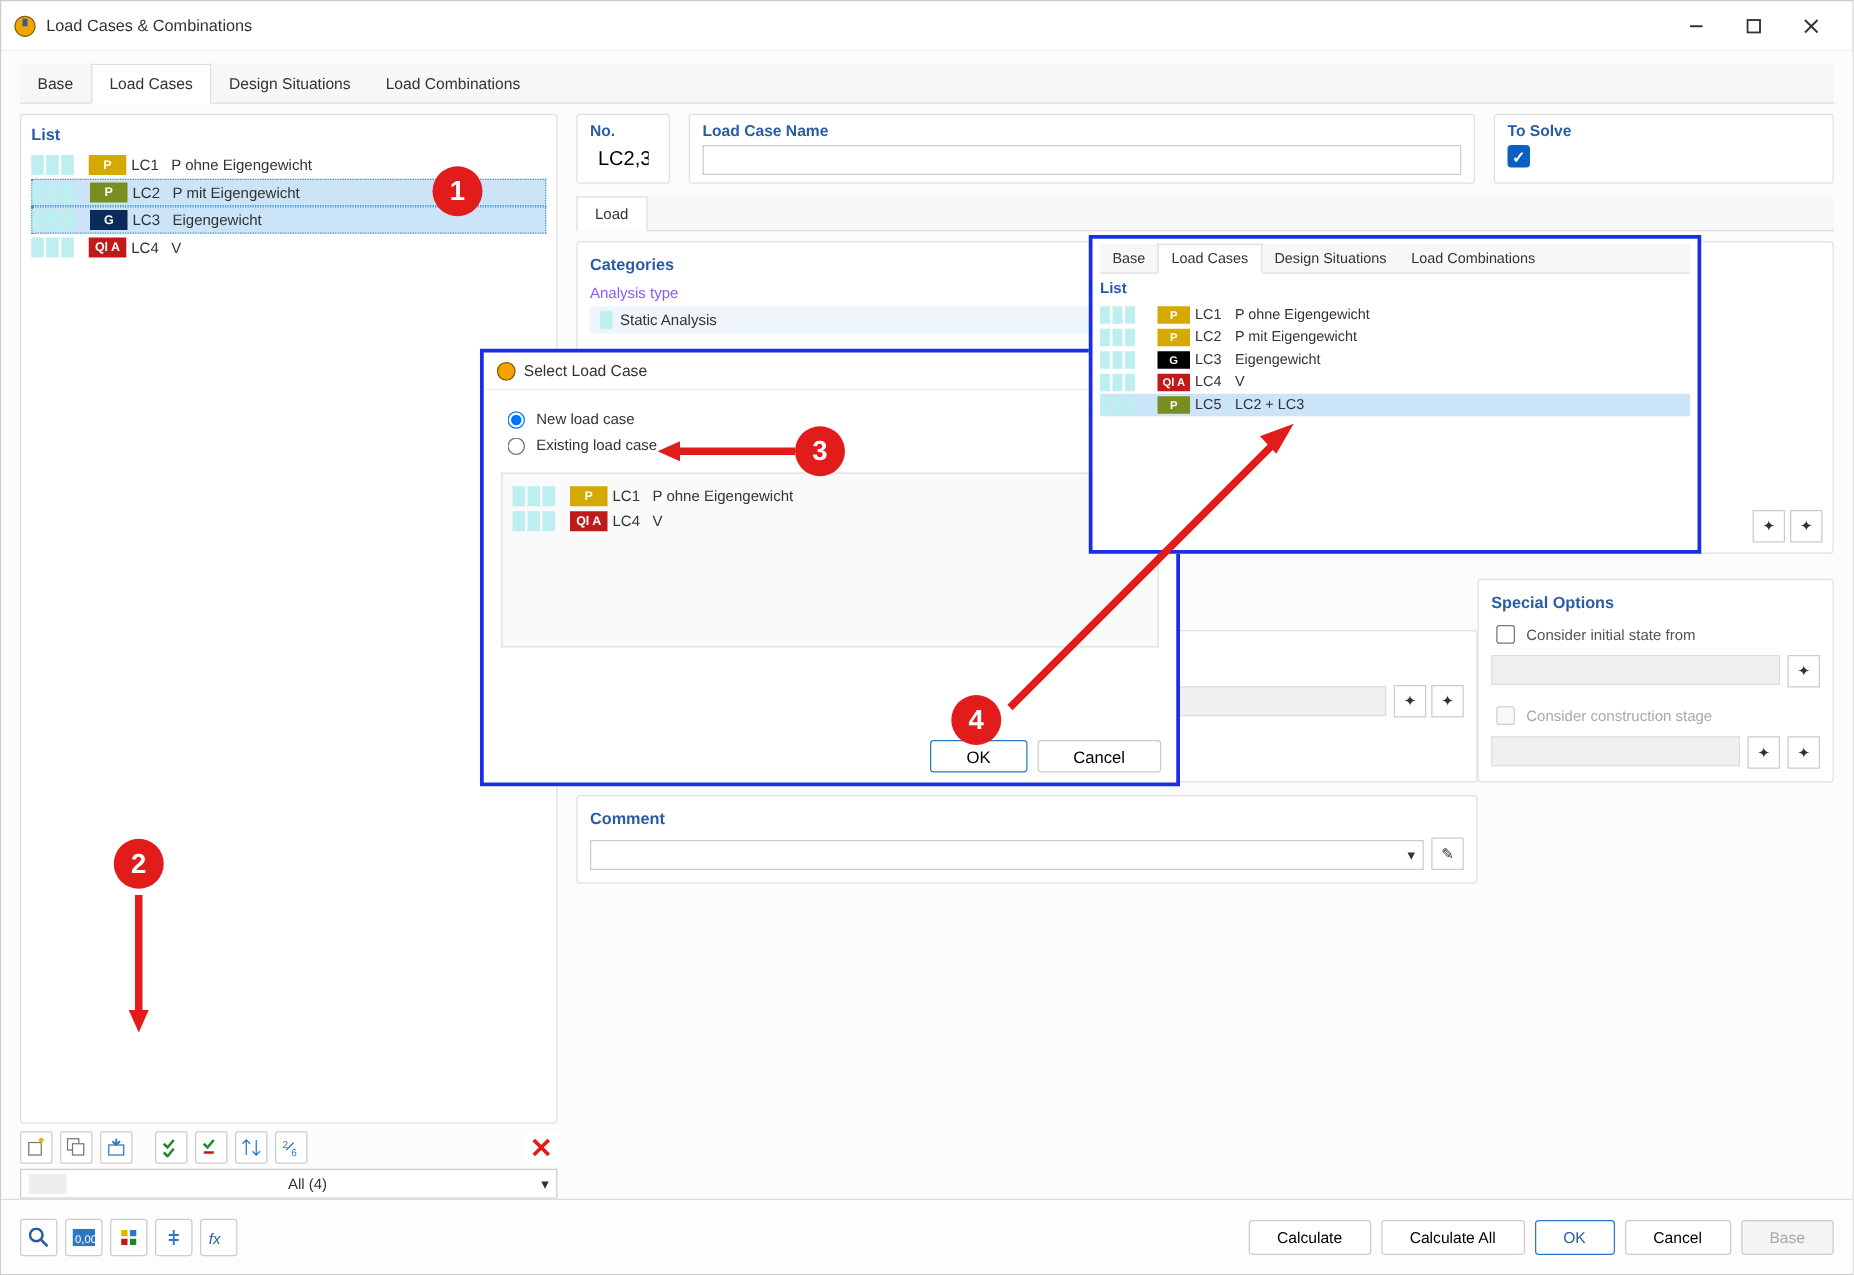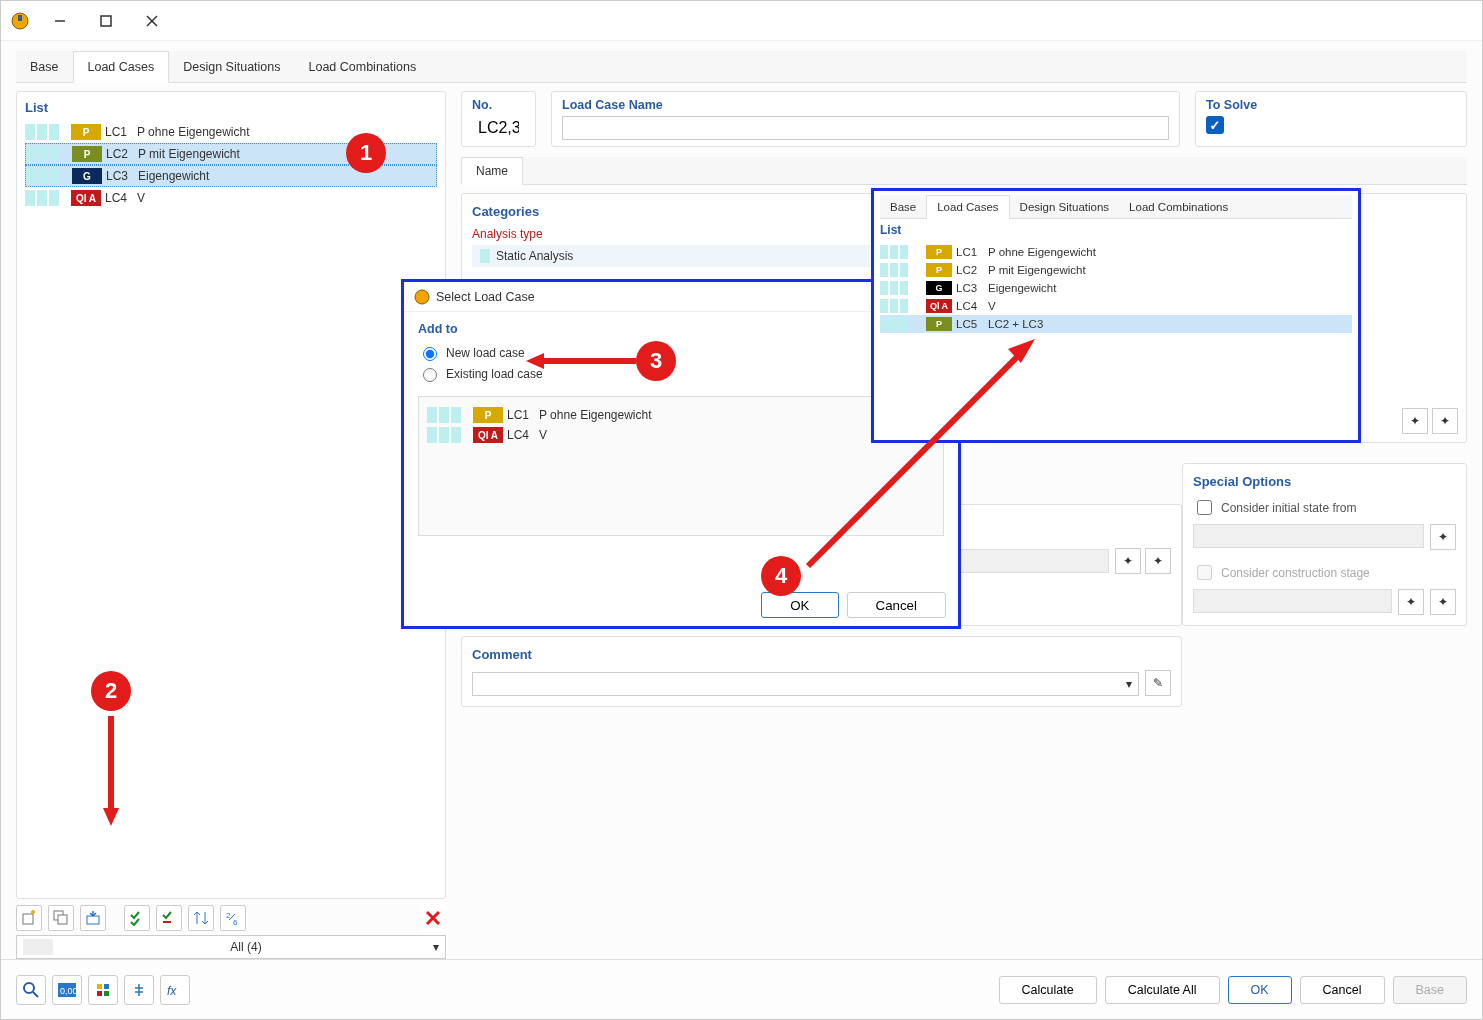--- a/index.html
+++ b/index.html
@@ -50,42 +50,42 @@
 
 .subtabs { display: flex; border-bottom: 1px solid #ddd; background: #f7f7f7; }
 .subtabs .tab { padding: 6px 14px; cursor: pointer; }
 .subtabs .tab.active { background: #fff; border: 1px solid #ddd; border-bottom-color: #fff; margin-bottom: -1px; }
 
 .main-area { flex: 1; display: flex; gap: 0; margin-top: 8px; }
 .main-left { flex: 1; }
 .main-right { width: 285px; display:flex; flex-direction:column; gap:10px;}
 .section { background: #fff; border: 1px solid #e0e0e0; border-radius: 3px; padding: 10px; margin-bottom: 10px; position:relative; }
 .section .stitle { color: #2a5ca5; font-weight: 600; font-size: 13px; margin-bottom: 8px; }
-.section .subl { color: #b91c1c; font-size: 12px; margin-bottom: 4px; }
+.section .subl { color: #8b5cf6; font-size: 12px; margin-bottom: 4px; }
 .valueline { background: #eef5fb; height: 22px; display: flex; align-items: center; padding: 0 8px; width: 100%; margin-bottom:6px;}
 .chk-line { display: flex; align-items: center; gap: 6px; margin: 6px 0; font-size: 12px; color: #555; }
 .chk-line input[type=checkbox]{ width:15px; height:15px;}
 .disabled-input { background: #f0f0f0; height: 24px; border: 1px solid #ddd; flex:1; }
 .mini-btns { display:flex; gap:4px; }
 .mini-btn { width: 26px; height: 26px; border: 1px solid #ccc; background: #fff; display:flex;align-items:center;justify-content:center; cursor:pointer;}
 
 .comment-row { display:flex; gap:6px; align-items:flex-end; }
 .comment-row .sel { flex:1; height:24px; border:1px solid #ccc; background:#fff; display:flex; align-items:center; padding:0 6px; justify-content:flex-end;}
 
 
 .footer { position: absolute; bottom: 0; left: 0; right: 0; height: 60px; border-top: 1px solid #ddd; display: flex; align-items: center; padding: 0 15px; background: #fdfdfd; }
 .footer .fleft { display: flex; gap: 6px; }
 .footer .fbtn { width: 30px; height: 30px; border: 1px solid #ccc; background: #fff; display:flex;align-items:center;justify-content:center;cursor:pointer;border-radius:3px;}
 .footer .spacer { flex: 1; }
 .footer .btn { height: 28px; padding: 0 22px; border: 1px solid #ccc; background: #fff; cursor: pointer; border-radius: 3px; margin-left: 8px; font-size: 12.5px; }
 .footer .btn.primary { border-color: #2a77c7; color: #2a5ca5; }
 .footer .btn.disabled { color: #aaa; background:#f5f5f5;}
 
 
-.modal { position: absolute; left: 400px; top: 278px; width: 560px; height: 350px; background: #fff; border: 3px solid #1a2ee6; z-index: 20; }
+.modal { position: absolute; left: 383px; top: 278px; width: 560px; height: 350px; background: #fff; border: 3px solid #1a2ee6; z-index: 20; }
 .modal .mtitle { height: 30px; display:flex; align-items:center; padding:0 10px; border-bottom:1px solid #eee; font-size:12.5px;}
 .modal .mtitle .icon{width:16px;height:16px;margin-right:6px;}
 .modal .mbody { padding: 10px 14px; }
 .modal .mlabel { color:#2a5ca5; font-weight:600; font-size:12.5px; margin-bottom:8px;}
 .modal .radio-line { display:flex; align-items:center; gap:6px; margin:4px 0; font-size:12px;}
 .modal .radio-line input{width:14px;height:14px;}
 .modal .listbox { margin-top:14px; border:1px solid #ddd; padding:8px; height:140px; background:#fafafa;}
 .modal .listbox .lc-row{height:20px;}
 .modal .mfooter { position:absolute; bottom:8px; right:12px; display:flex; gap:8px;}
 .modal .mfooter .btn{height:26px; padding:0 28px; border:1px solid #2a77c7; background:#fff; cursor:pointer; border-radius:3px;}
@@ -115,20 +115,21 @@
 
 <div class="window">
 
   <div class="titlebar">
     <span class="icon">
       <svg viewBox="0 0 18 18">
           <circle cx="9" cy="9" r="8" fill="#f2a400" stroke="#8a5d00"></circle>
           <rect x="7" y="3" width="4" height="6" fill="#2a5ca5"></rect>
         </svg>
     </span>
+    <span class="title">Load Cases &amp; Combinations</span>
     <div class="winbtns">
       <div class="winbtn">
           <svg width="12" height="12">
             <line x1="1" y1="6" x2="11" y2="6" stroke="#333" stroke-width="1.5"></line>
           </svg>
         </div>
       <div class="winbtn">
           <svg width="12" height="12">
             <rect x="1" y="1" width="10" height="10" fill="none" stroke="#333" stroke-width="1.5"></rect>
           </svg>
@@ -269,21 +270,21 @@
             <div class="label">Load Case Name</div>
             <input type="text" style="">
           </div>
           <div class="field-group solve-box">
             <div class="label">To Solve</div>
             <div class="check-blue">✓</div>
           </div>
         </div>
 
         <div class="subtabs">
-          <div class="tab active">Name</div>
+          <div class="tab active">Load</div>
         </div>
 
         <div class="main-area">
           <div class="main-left">
             <div class="section">
               <div class="stitle">Categories</div>
               <div class="subl">Analysis type</div>
               <div class="valueline">
                   <span style="width:10px;height:14px;background:#bdeef0;margin-right:6px;display:inline-block"></span>
                   <span>Static Analysis</span>
@@ -397,21 +398,20 @@
     <div class="mtitle">
       <span class="icon">
           <svg viewBox="0 0 16 16">
             <circle cx="8" cy="8" r="7" fill="#f2a400" stroke="#8a5d00"></circle>
           </svg>
         </span>
       <span>Select Load Case</span>
       <span class="mini-close">—</span>
     </div>
     <div class="mbody">
-      <div class="mlabel">Add to</div>
       <label class="radio-line">
           <input type="radio" name="addto" checked="" style="">
           <span>New load case</span>
         </label>
       <label class="radio-line">
           <input type="radio" name="addto" style="">
           <span>Existing load case</span>
         </label>
       <div class="listbox" id="modal-list">
           <div class="lc-row">

